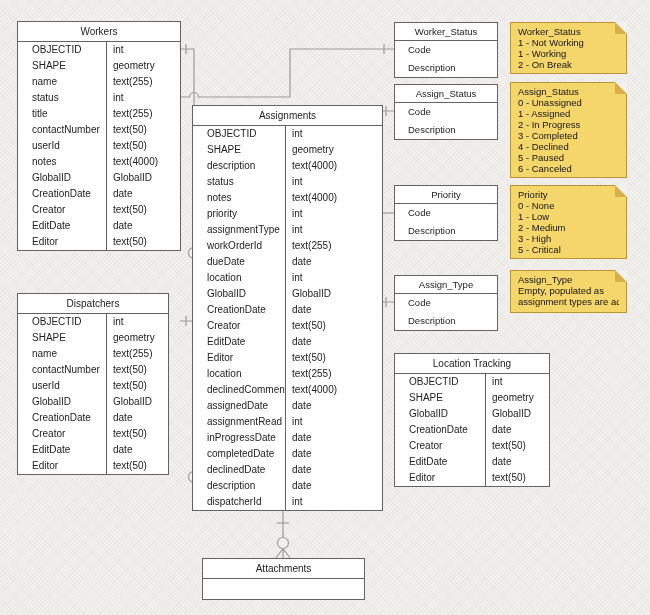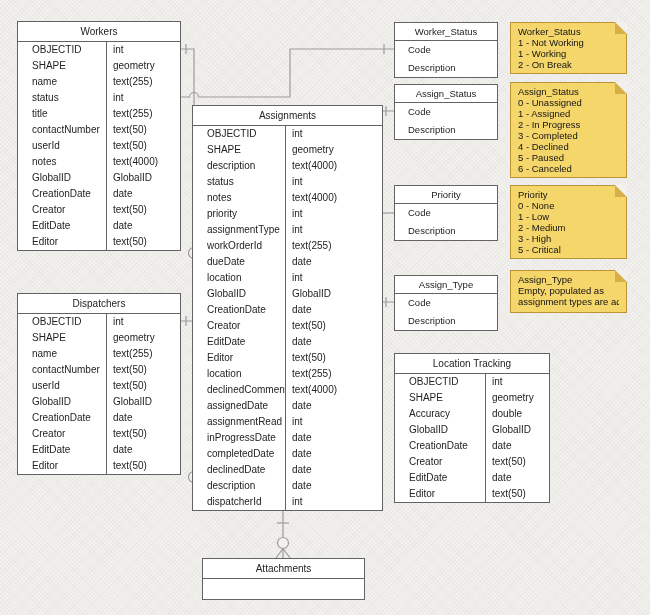--- a/index.html
+++ b/index.html
@@ -147,21 +147,21 @@
           <span class="fname">EditDate</span>
           <span class="ftype">date</span>
         </div>
         <div class="row">
           <span class="fname">Editor</span>
           <span class="ftype">text(50)</span>
         </div>
       </div>
   </div>
 
-  <div class="table" id="t-dispatchers" style="left:17px;top:293px;width:164px">
+  <div class="table" id="t-dispatchers" style="left:17px;top:293px;width:152px">
     <div class="t-title">Dispatchers</div>
     <div class="t-body">
         <div class="row">
           <span class="fname">OBJECTID</span>
           <span class="ftype">int</span>
         </div>
         <div class="row">
           <span class="fname">SHAPE</span>
           <span class="ftype">geometry</span>
         </div>
@@ -361,24 +361,20 @@
   <div class="table" id="t-location" style="left:394px;top:353px;width:156px">
     <div class="t-title">Location Tracking</div>
     <div class="t-body">
         <div class="row">
           <span class="fname">OBJECTID</span>
           <span class="ftype">int</span>
         </div>
         <div class="row">
           <span class="fname">SHAPE</span>
           <span class="ftype">geometry</span>
-        </div>
-        <div class="row">
-          <span class="fname">Accuracy</span>
-          <span class="ftype">double</span>
         </div>
         <div class="row">
           <span class="fname">GlobalID</span>
           <span class="ftype">GlobalID</span>
         </div>
         <div class="row">
           <span class="fname">CreationDate</span>
           <span class="ftype">date</span>
         </div>
         <div class="row">

